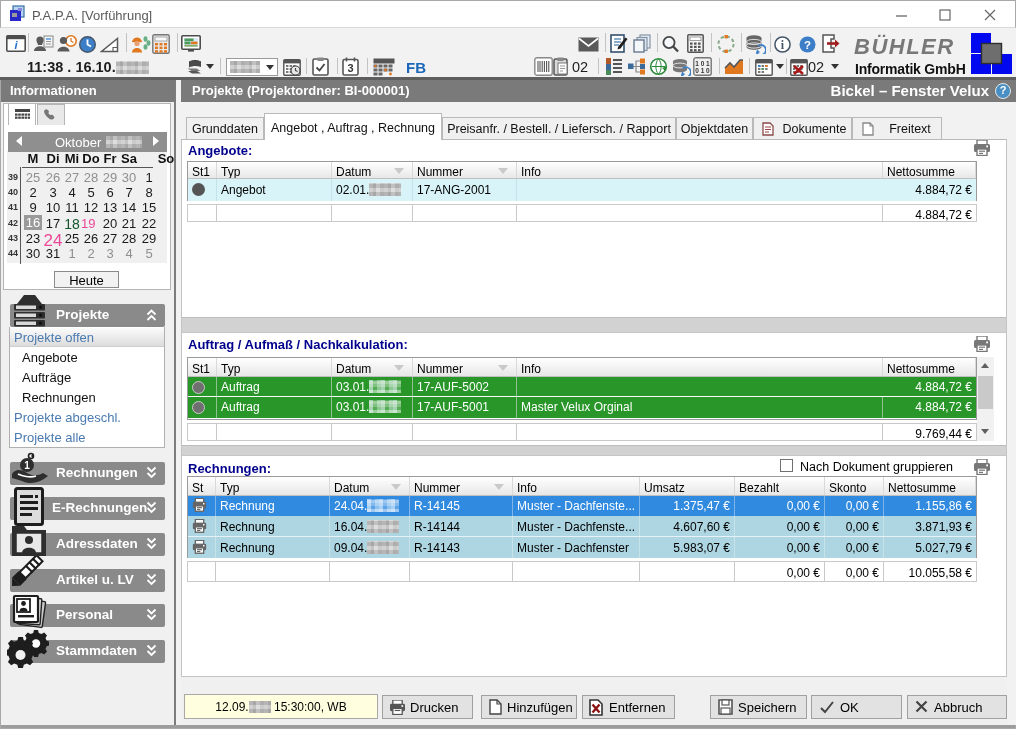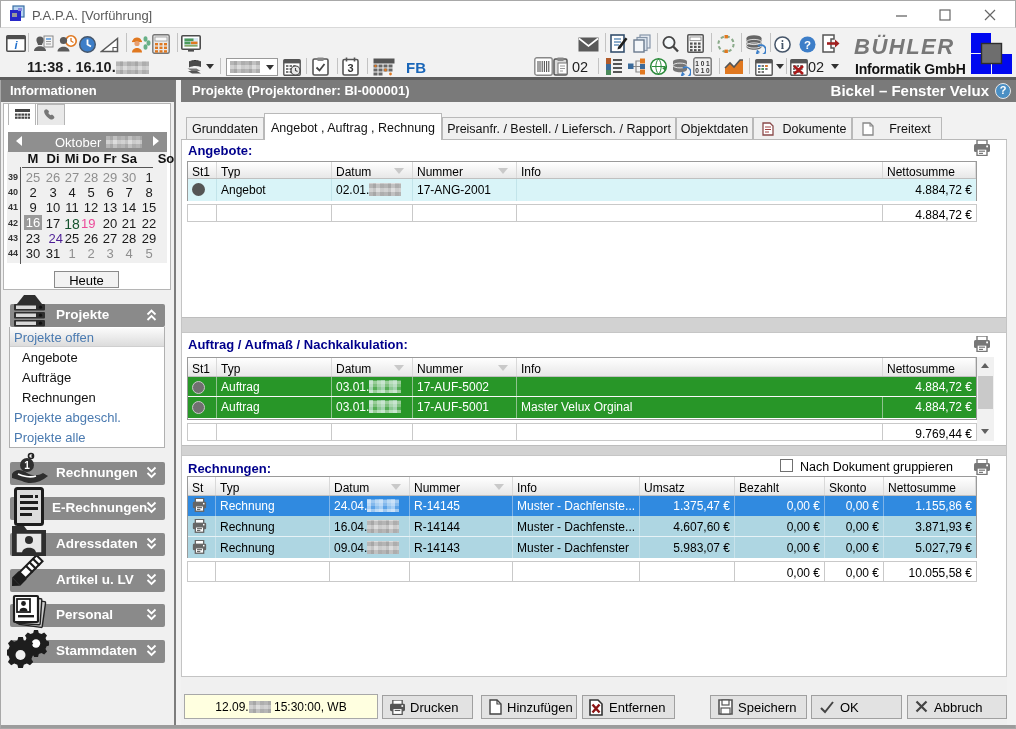--- a/index.html
+++ b/index.html
@@ -410,21 +410,21 @@
     <span style="position:absolute;left:115px;top:96px;width:20px;text-align:center;font-size:13px;color:#1a1a1a">14</span>
     <span style="position:absolute;left:135px;top:96px;width:20px;text-align:center;font-size:13px;color:#1a1a1a">15</span>
     <span style="position:absolute;left:20px;top:111px;width:18px;height:15px;background:#9a9a9a;color:#fff;text-align:center;font-size:13px">16</span>
     <span style="position:absolute;left:39px;top:112px;width:20px;text-align:center;font-size:13px;color:#1a1a1a">17</span>
     <span style="position:absolute;left:58px;top:112px;width:20px;text-align:center;font-size:14px;color:#14532d">18</span>
     <span style="position:absolute;left:77px;top:112px;width:20px;font-size:13px;color:#ec4899">19</span>
     <span style="position:absolute;left:96px;top:112px;width:20px;text-align:center;font-size:13px;color:#1a1a1a">20</span>
     <span style="position:absolute;left:115px;top:112px;width:20px;text-align:center;font-size:13px;color:#1a1a1a">21</span>
     <span style="position:absolute;left:135px;top:112px;width:20px;text-align:center;font-size:13px;color:#1a1a1a">22</span>
     <span style="position:absolute;left:19px;top:127px;width:20px;text-align:center;font-size:13px;color:#1a1a1a">23</span>
-    <span style="position:absolute;left:39px;top:127px;width:20px;text-align:right;font-size:13px;color:#4c1d95">24</span>
+    <span style="position:absolute;left:39px;top:127px;width:20px;text-align:center;font-size:17px;color:#ec4899">24</span>
     <span style="position:absolute;left:58px;top:127px;width:20px;text-align:center;font-size:13px;color:#1a1a1a">25</span>
     <span style="position:absolute;left:77px;top:127px;width:20px;text-align:center;font-size:13px;color:#1a1a1a">26</span>
     <span style="position:absolute;left:96px;top:127px;width:20px;text-align:center;font-size:13px;color:#1a1a1a">27</span>
     <span style="position:absolute;left:115px;top:127px;width:20px;text-align:center;font-size:13px;color:#1a1a1a">28</span>
     <span style="position:absolute;left:135px;top:127px;width:20px;text-align:center;font-size:13px;color:#1a1a1a">29</span>
     <span style="position:absolute;left:19px;top:142px;width:20px;text-align:center;font-size:13px;color:#1a1a1a">30</span>
     <span style="position:absolute;left:39px;top:142px;width:20px;text-align:center;font-size:13px;color:#1a1a1a">31</span>
     <span style="position:absolute;left:58px;top:142px;width:20px;text-align:center;font-size:13px;color:#8f8f8f">1</span>
     <span style="position:absolute;left:77px;top:142px;width:20px;text-align:center;font-size:13px;color:#8f8f8f">2</span>
     <span style="position:absolute;left:96px;top:142px;width:20px;text-align:center;font-size:13px;color:#8f8f8f">3</span>

